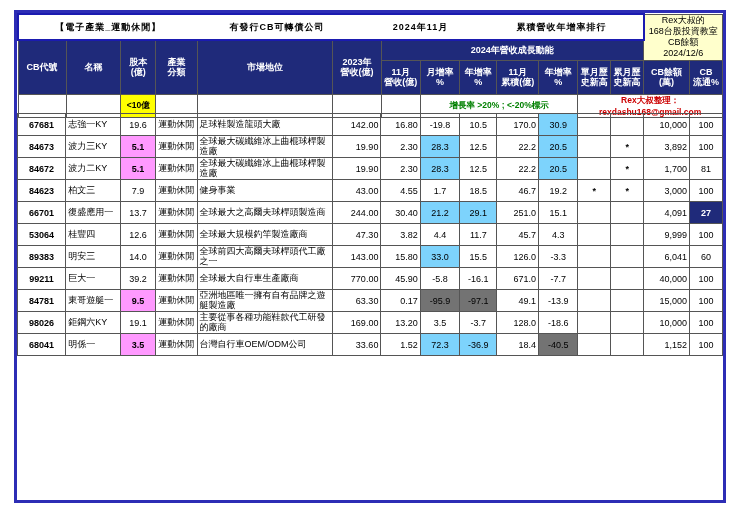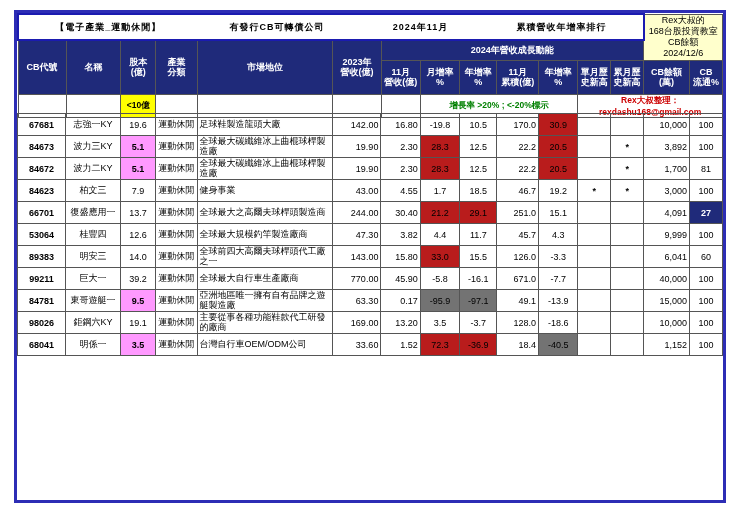--- a/index.html
+++ b/index.html
@@ -25,27 +25,27 @@
   .nb-yellow{background:#ffff00;color:#000;}
   .nb-white{background:#ffffff;color:#000;}
   .nb-green{background:#ffffff;color:#008000;}
   .nb-mail{background:#ffffff;color:#cc0000;text-align:left;padding-left:4px;}
 
   .r td{height:21px;}
   .c{text-align:center;}
   .rt{text-align:right;padding-right:3px;}
 
   .cb-code{text-align:center;font-weight:bold;font-size:10px;}
-  .name{text-align:center;font-size:9px;}
+  .name{text-align:left;font-size:9px;}
   .cap{text-align:center;font-size:9px;}
   .cap-small{background:#ff99ff;font-weight:bold;}
   .ind{text-align:center;font-size:9px;}
   .pos{text-align:left;font-size:8px;line-height:1.1;padding:1px 2px;}
 
-  .mag{background:#b91c1c;}
+  .mag{background:#7dd3fc;}
   .green{background:#737373;}
   .navy{background:#1f2a7a;color:#fff;font-weight:bold;}
 
   .star{text-align:center;font-weight:bold;font-size:11px;}
 </style>
 </head>
 <body>
 
 <div class="page">
   <div class="outer"></div>

